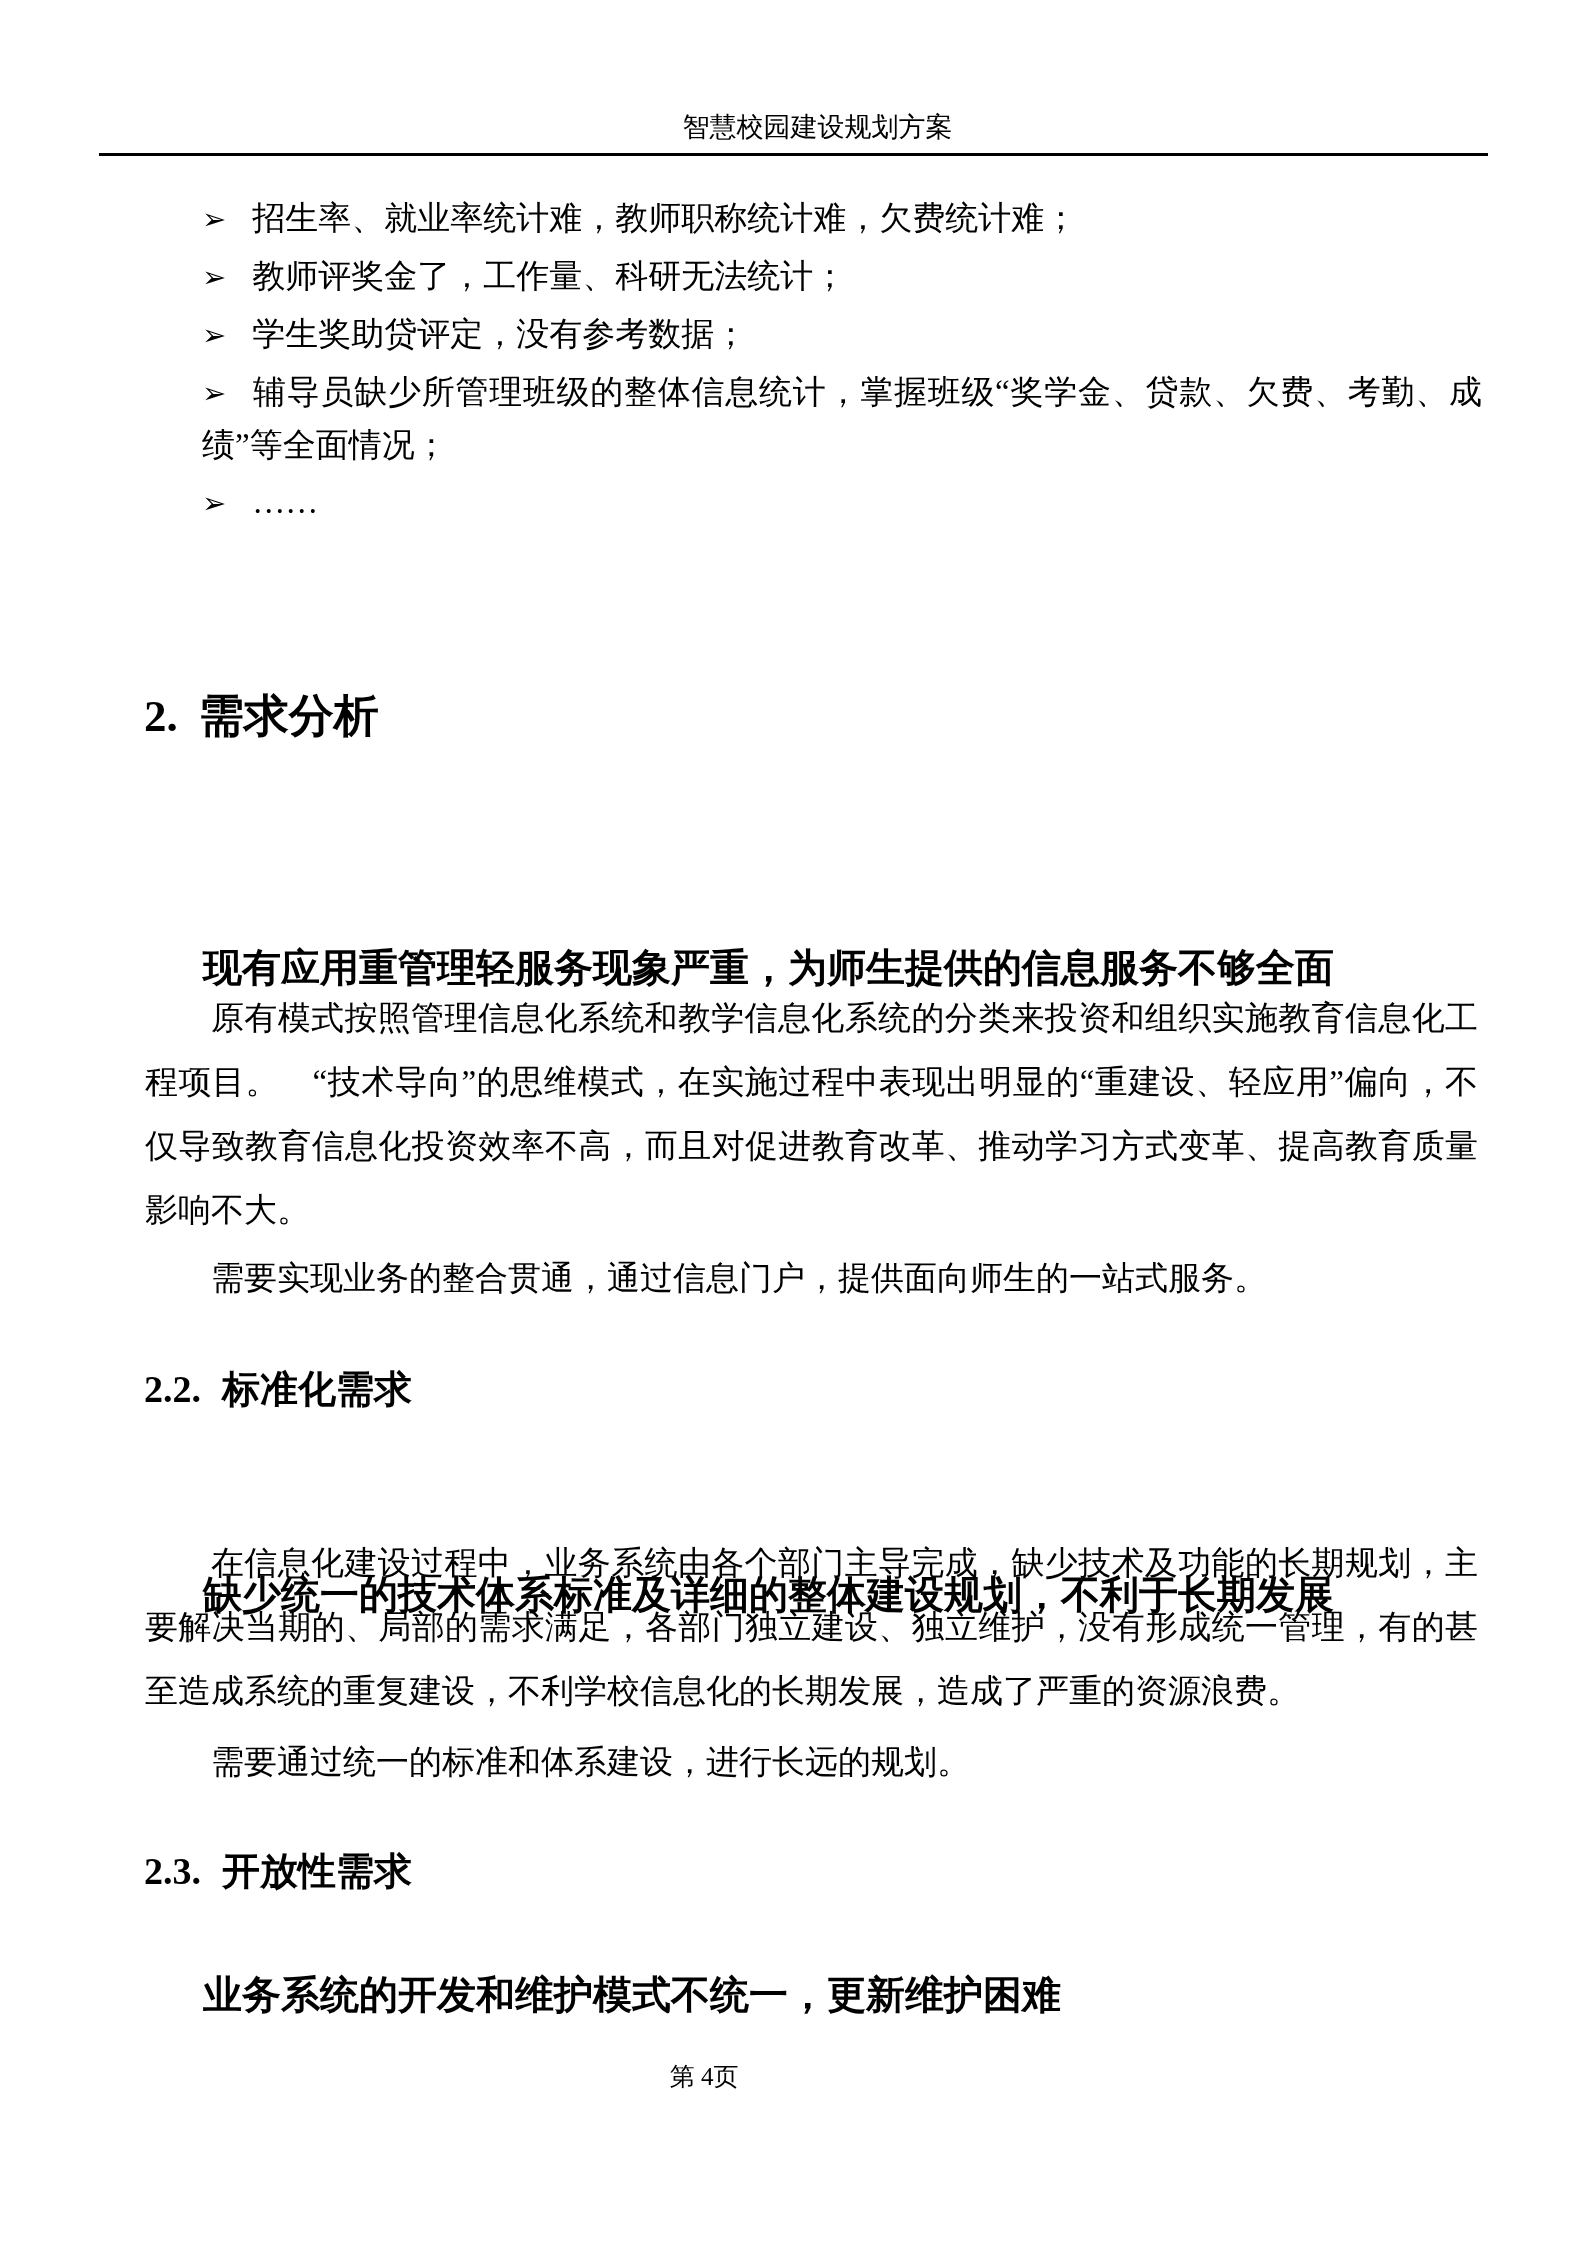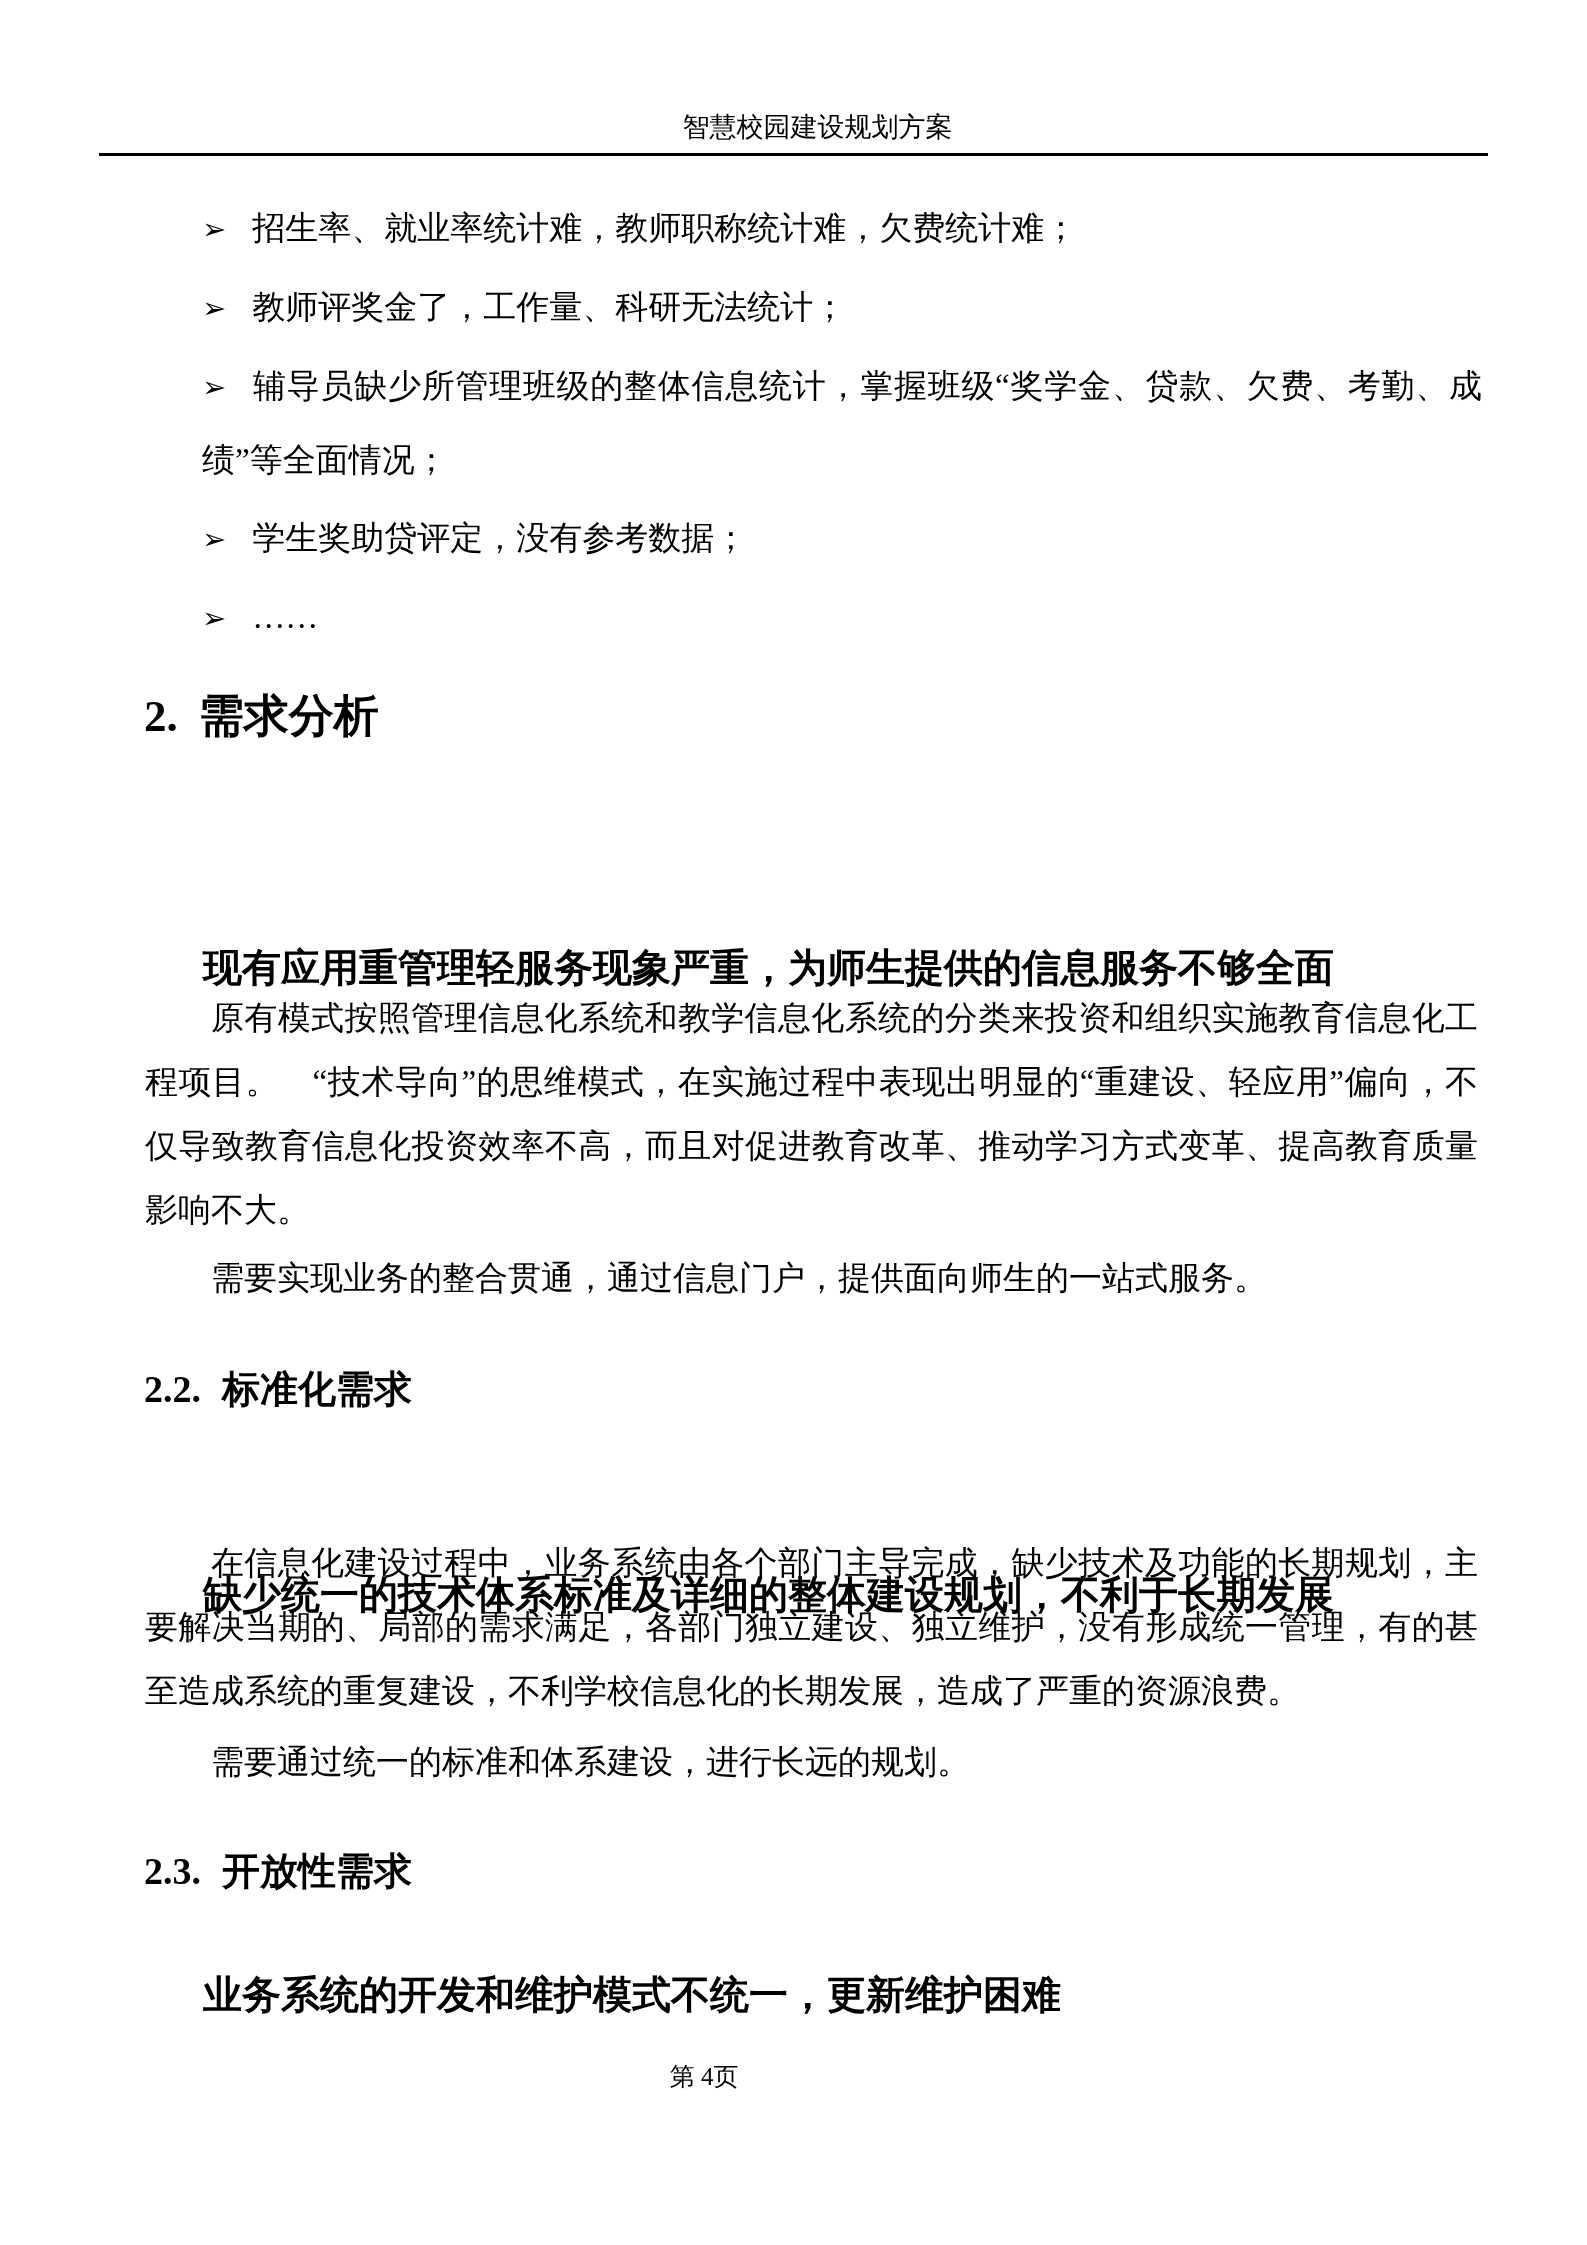--- a/index.html
+++ b/index.html
@@ -24,21 +24,21 @@
   .header-rule{
     top:153px;left:99px;width:1389px;height:3px;
     background:#000;
   }
   
   .bullet-list{
     top:192px;left:202px;width:1280px;
     font-size:33px;
   }
   .bullet{
-    line-height:73px;
+    line-height:52px;
     margin-bottom:5px;
     text-align:justify;
   }
   .bullet-marker{
     font-family:"DejaVu Sans","Liberation Sans",sans-serif;
     font-size:29px;
     margin-right:26px;
   }
   
   .h1{
@@ -85,22 +85,22 @@
 <body>
 
 <div class="page">
 
   <div class="abs header-title">智慧校园建设规划方案</div>
   <div class="abs header-rule"></div>
 
   <div class="abs bullet-list">
     <div class="bullet"><span class="bullet-marker">➢</span><span>招生率、就业率统计难，教师职称统计难，欠费统计难；</span></div>
     <div class="bullet"><span class="bullet-marker">➢</span><span>教师评奖金了，工作量、科研无法统计；</span></div>
+    <div class="bullet"><span class="bullet-marker">➢</span><span>学生奖助贷评定，没有参考数据；</span></div>
     <div class="bullet"><span class="bullet-marker">➢</span><span>辅导员缺少所管理班级的整体信息统计，掌握班级“奖学金、贷款、欠费、考勤、成绩”等全面情况；</span></div>
-    <div class="bullet"><span class="bullet-marker">➢</span><span>学生奖助贷评定，没有参考数据；</span></div>
     <div class="bullet"><span class="bullet-marker">➢</span><span>……</span></div>
   </div>
 
   <div class="abs h1" style="top:688px;">
     <span class="sec-num">2.</span><span>需求分析</span>
   </div>
 
   <div class="abs lead" style="top:933px;">现有应用重管理轻服务现象严重，为师生提供的信息服务不够全面</div>
   <div class="abs p" style="top:986px;">原有模式按照管理信息化系统和教学信息化系统的分类来投资和组织实施教育信息化工程项目。　“技术导向”的思维模式，在实施过程中表现出明显的“重建设、轻应用”偏向，不仅导致教育信息化投资效率不高，而且对促进教育改革、推动学习方式变革、提高教育质量影响不大。</div>
   <div class="abs p" style="top:1246px;">需要实现业务的整合贯通，通过信息门户，提供面向师生的一站式服务。</div>

